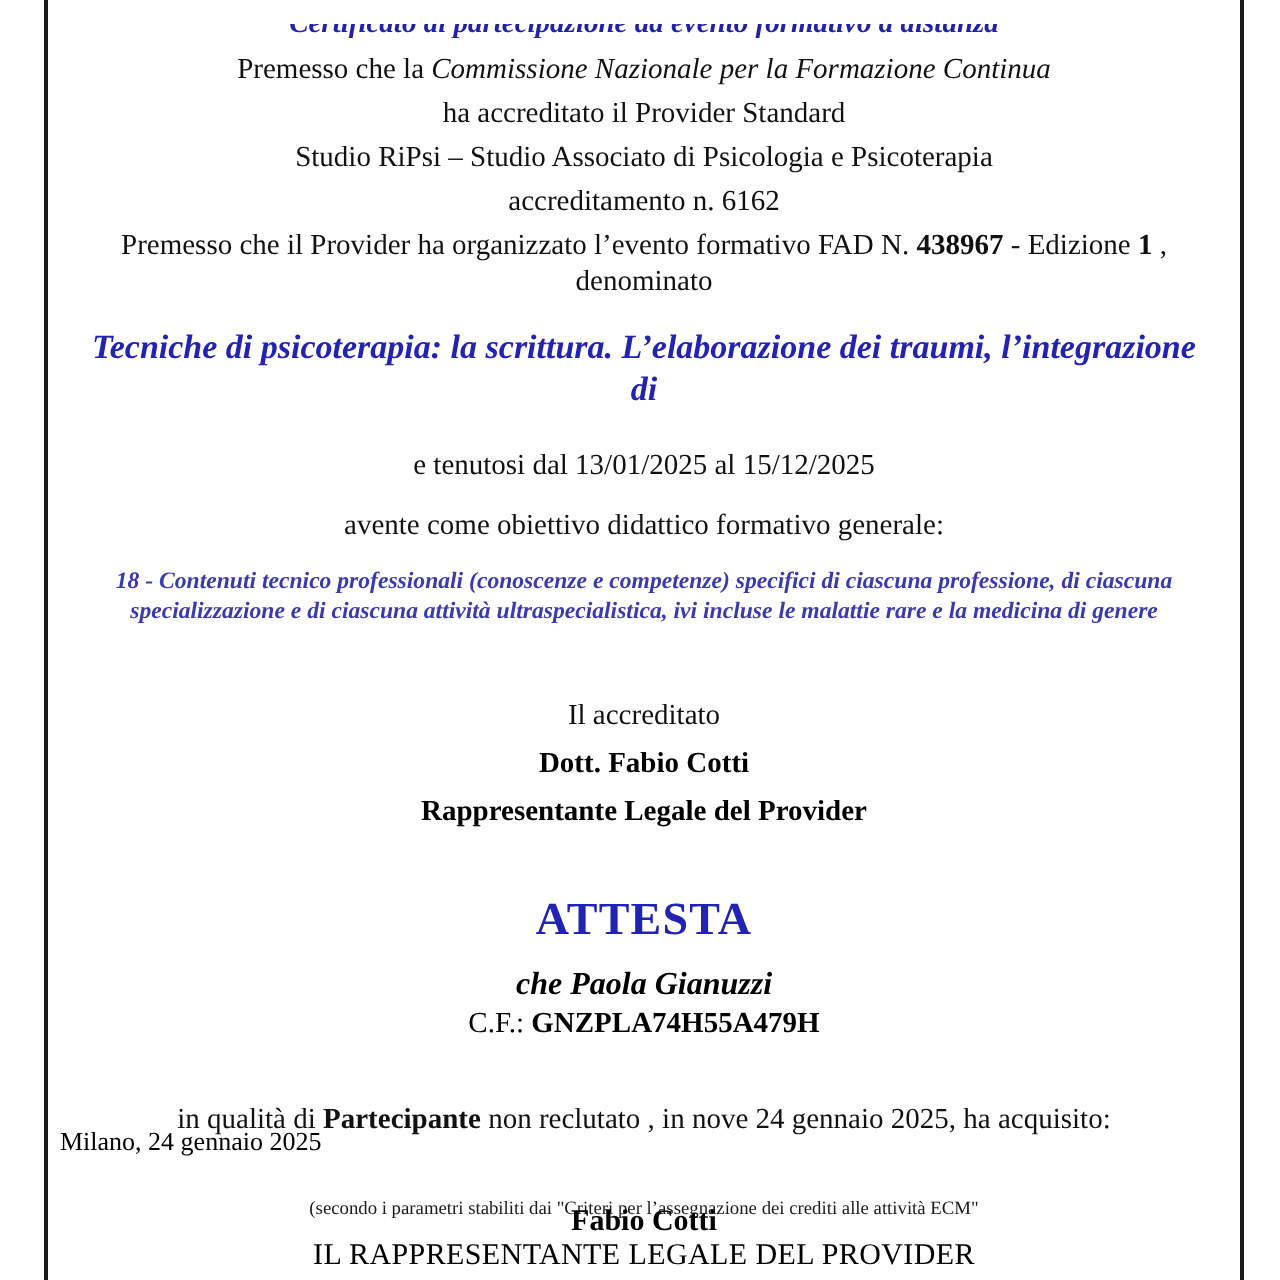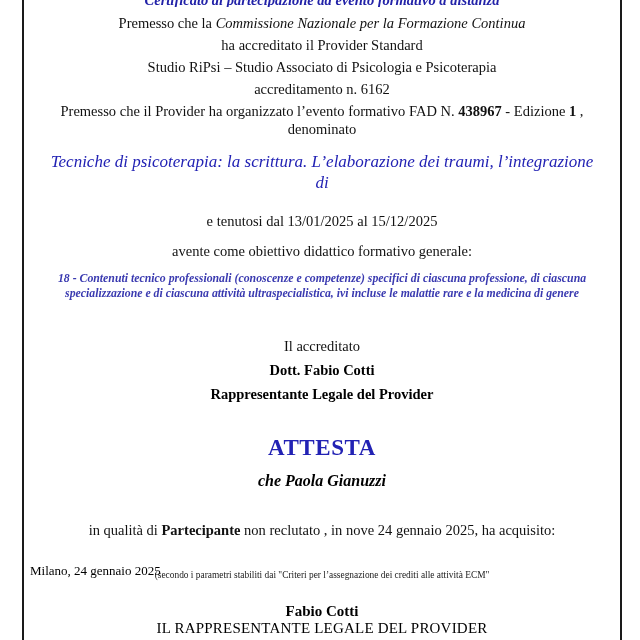--- a/index.html
+++ b/index.html
@@ -35,21 +35,21 @@
   #page-border-right { left: 620px; }
 
   
   #content {
     position: absolute;
     left: 26px;
     right: 20px;
     top: 0;
     width: 592px;
     box-sizing: border-box;
-    padding: 0 6px;
+    padding: 12px 6px;
     text-align: center;
   }
 
   .line {
     text-align: center;
     line-height: 1.24;
   }
 
   
   .clipped-heading-wrap {
@@ -88,21 +88,21 @@
   .spacer-10 { height: 10px; }
   .spacer-12 { height: 12px; }
   .spacer-20 { height: 20px; }
   .spacer-24 { height: 24px; }
   .spacer-30 { height: 30px; }
 
   
   #course-title {
     color: #2222b4;
     font-style: italic;
-    font-weight: normal;
+    font-weight: bold;
     font-size: 17px;
     line-height: 1.42;
     padding: 0 14px;
   }
 
   
   #objective-text {
     color: #3a3ab0;
     font-style: italic;
     font-weight: bold;
@@ -250,20 +250,23 @@
     <div class="line" id="attesta-heading">ATTESTA</div>
 
     <div class="spacer-8"></div>
 
     <div class="line" id="participant-name">
       <span>che </span><span>Paola Gianuzzi</span>
     </div>
 
     <div class="spacer-2"></div>
 
+    <div class="line" id="participant-cf">
+      <span>C.F.: </span><span class="cf-code">GNZPLA74H55A479H</span>
+    </div>
 
     <div class="spacer-24"></div>
     <div class="spacer-6"></div>
 
     <div class="line body-text">
       <span>in qualità di </span><span class="bold">Partecipante</span><span> non reclutato , in nove </span><span>24 gennaio 2025</span><span>, ha acquisito:</span>
     </div>
 
     <div class="spacer-24"></div>
     <div class="spacer-4"></div>

